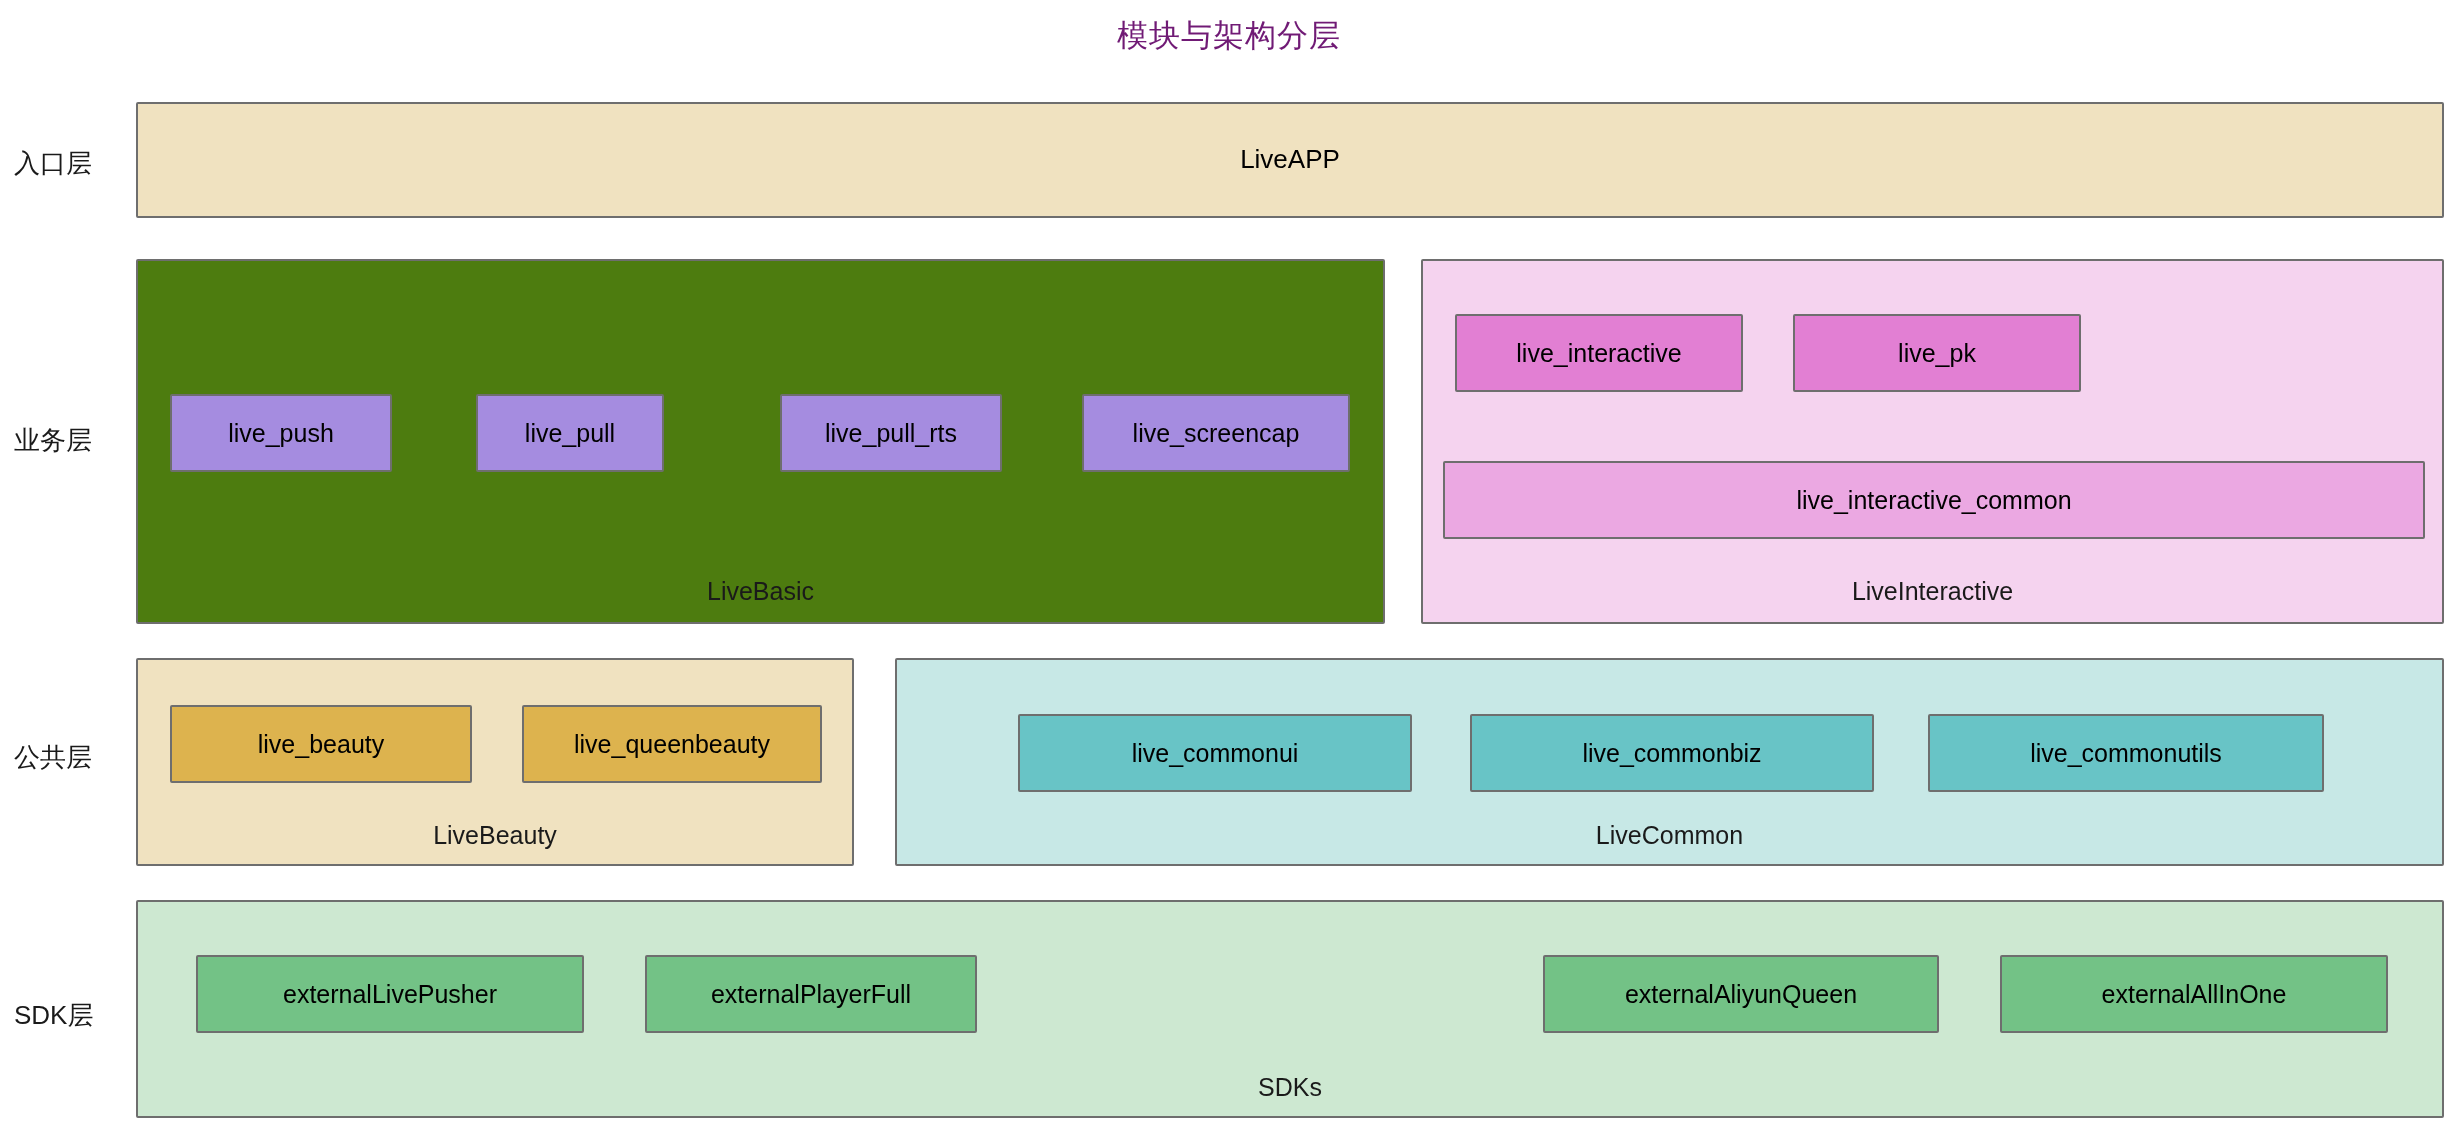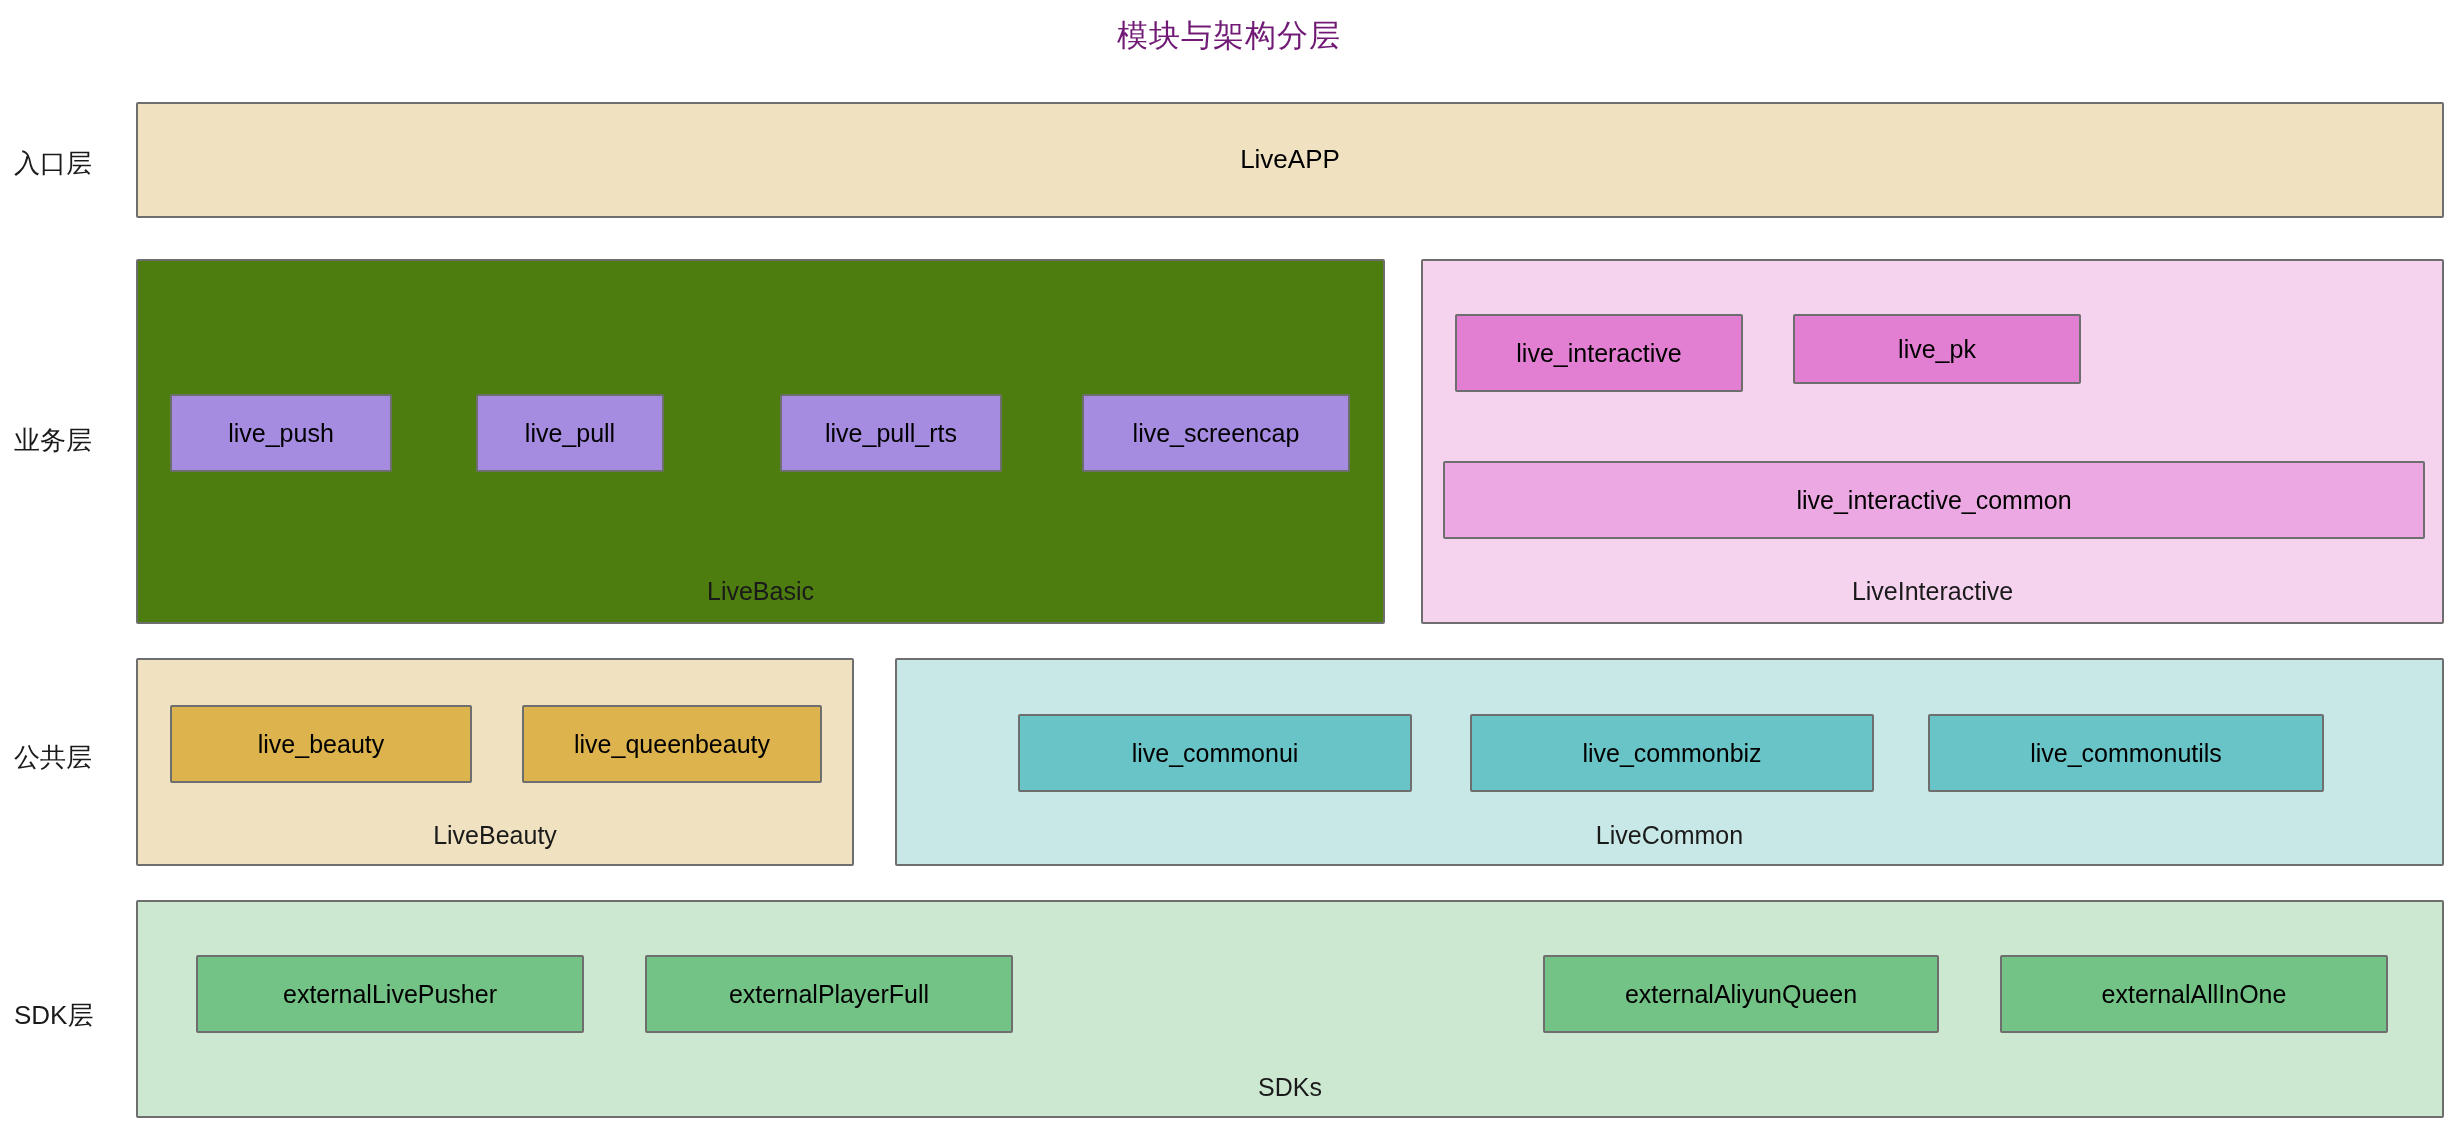--- a/index.html
+++ b/index.html
@@ -126,21 +126,21 @@
   <div class="module fill-basic" style="left:780px; top:394px; width:222px; height:78px;">live_pull_rts</div>
 
   <div class="module fill-basic" style="left:1082px; top:394px; width:268px; height:78px;">live_screencap</div>
 
   <div class="group fill-inter-bg" style="left:1421px; top:259px; width:1023px; height:365px;">
     <div class="group-caption" style="bottom:16px;">LiveInteractive</div>
   </div>
 
   <div class="module fill-inter" style="left:1455px; top:314px; width:288px; height:78px;text-align:right;">live_interactive</div>
 
-  <div class="module fill-inter" style="left:1793px; top:314px; width:288px; height:70px;">live_pk</div>
+  <div class="module fill-inter" style="left:1793px; top:314px; width:288px; height:78px;">live_pk</div>
 
 
   <div class="module fill-inter2" style="left:1443px; top:461px; width:982px; height:78px;">live_interactive_common</div>
 
   <div class="group fill-beauty-bg" style="left:136px; top:658px; width:718px; height:208px;">
     <div class="group-caption" style="bottom:14px;">LiveBeauty</div>
   </div>
 
   <div class="module fill-beauty" style="left:170px; top:705px; width:302px; height:78px;">live_beauty</div>
 
@@ -155,20 +155,20 @@
   <div class="module fill-common" style="left:1470px; top:714px; width:404px; height:78px;">live_commonbiz</div>
 
   <div class="module fill-common" style="left:1928px; top:714px; width:396px; height:78px;">live_commonutils</div>
 
   <div class="group fill-sdk-bg" style="left:136px; top:900px; width:2308px; height:218px;">
     <div class="group-caption" style="bottom:14px;">SDKs</div>
   </div>
 
   <div class="module fill-sdk" style="left:196px; top:955px; width:388px; height:78px;">externalLivePusher</div>
 
-  <div class="module fill-sdk" style="left:645px; top:955px; width:368px; height:78px;">externalPlayerFull</div>
+  <div class="module fill-sdk" style="left:645px; top:955px; width:332px; height:78px;">externalPlayerFull</div>
 
 
   <div class="module fill-sdk" style="left:1543px; top:955px; width:396px; height:78px;">externalAliyunQueen</div>
 
   <div class="module fill-sdk" style="left:2000px; top:955px; width:388px; height:78px;">externalAllInOne</div>
 
 </div>
 
 </body></html>

